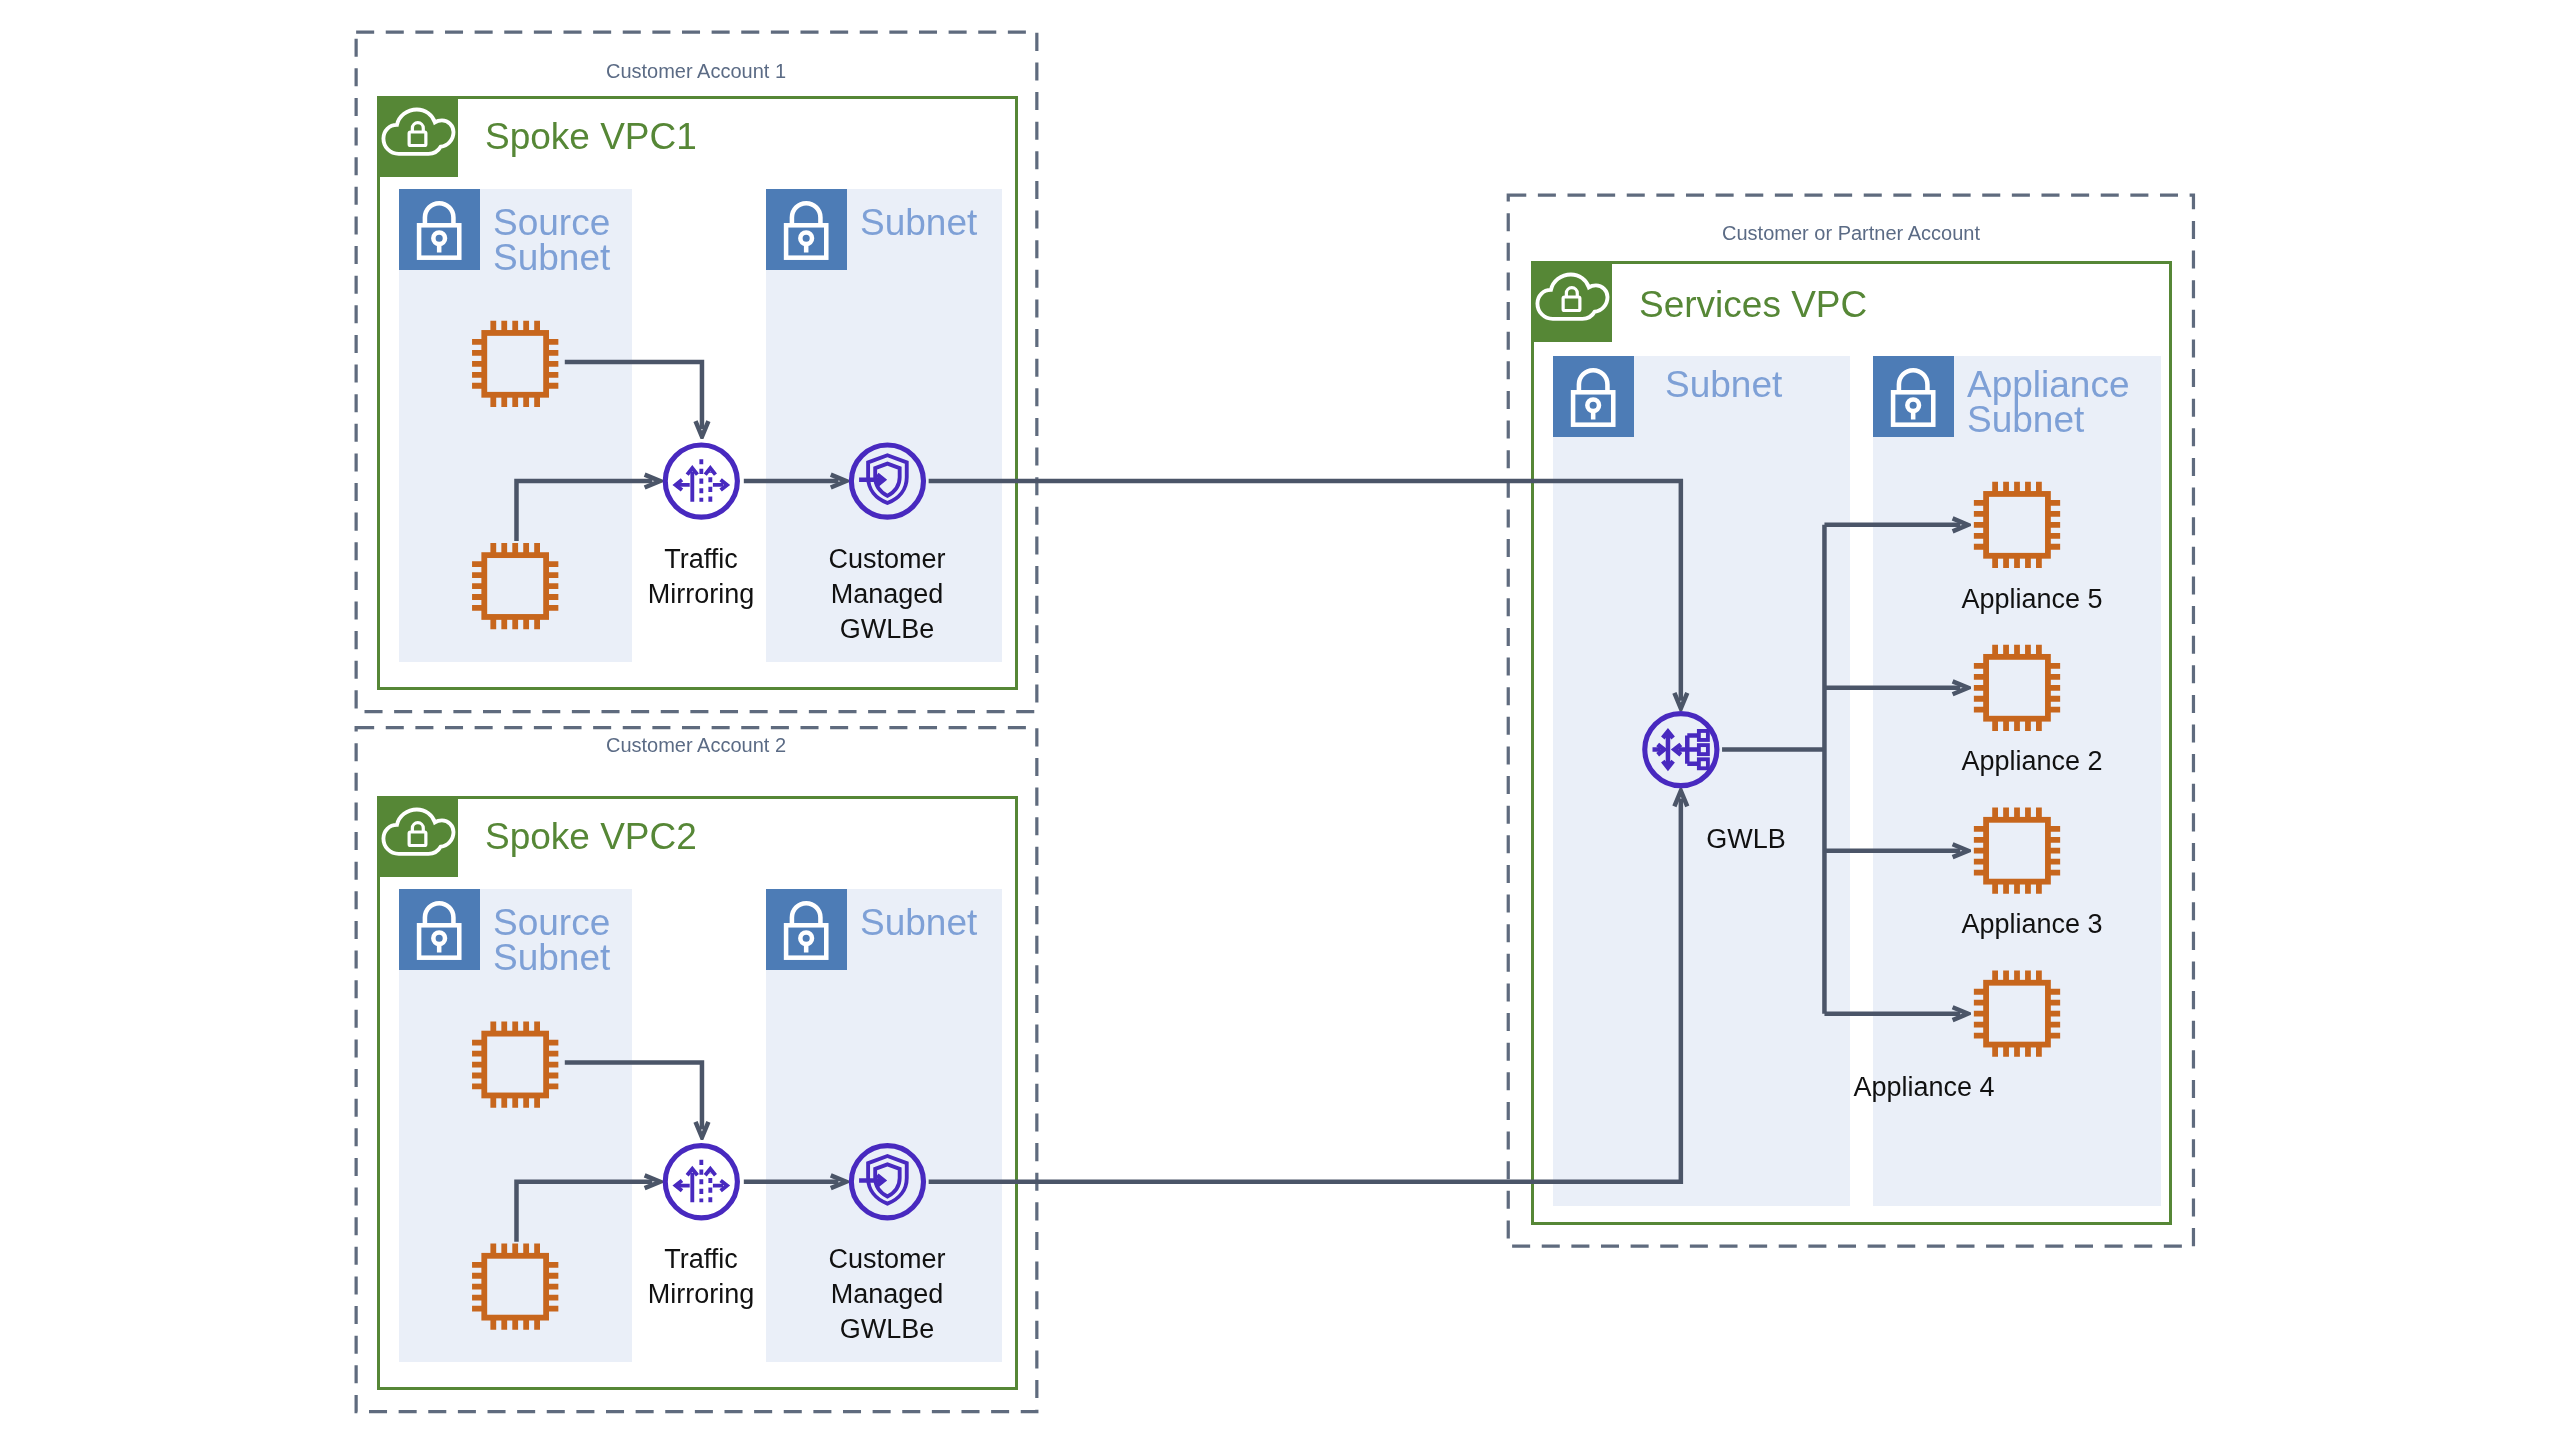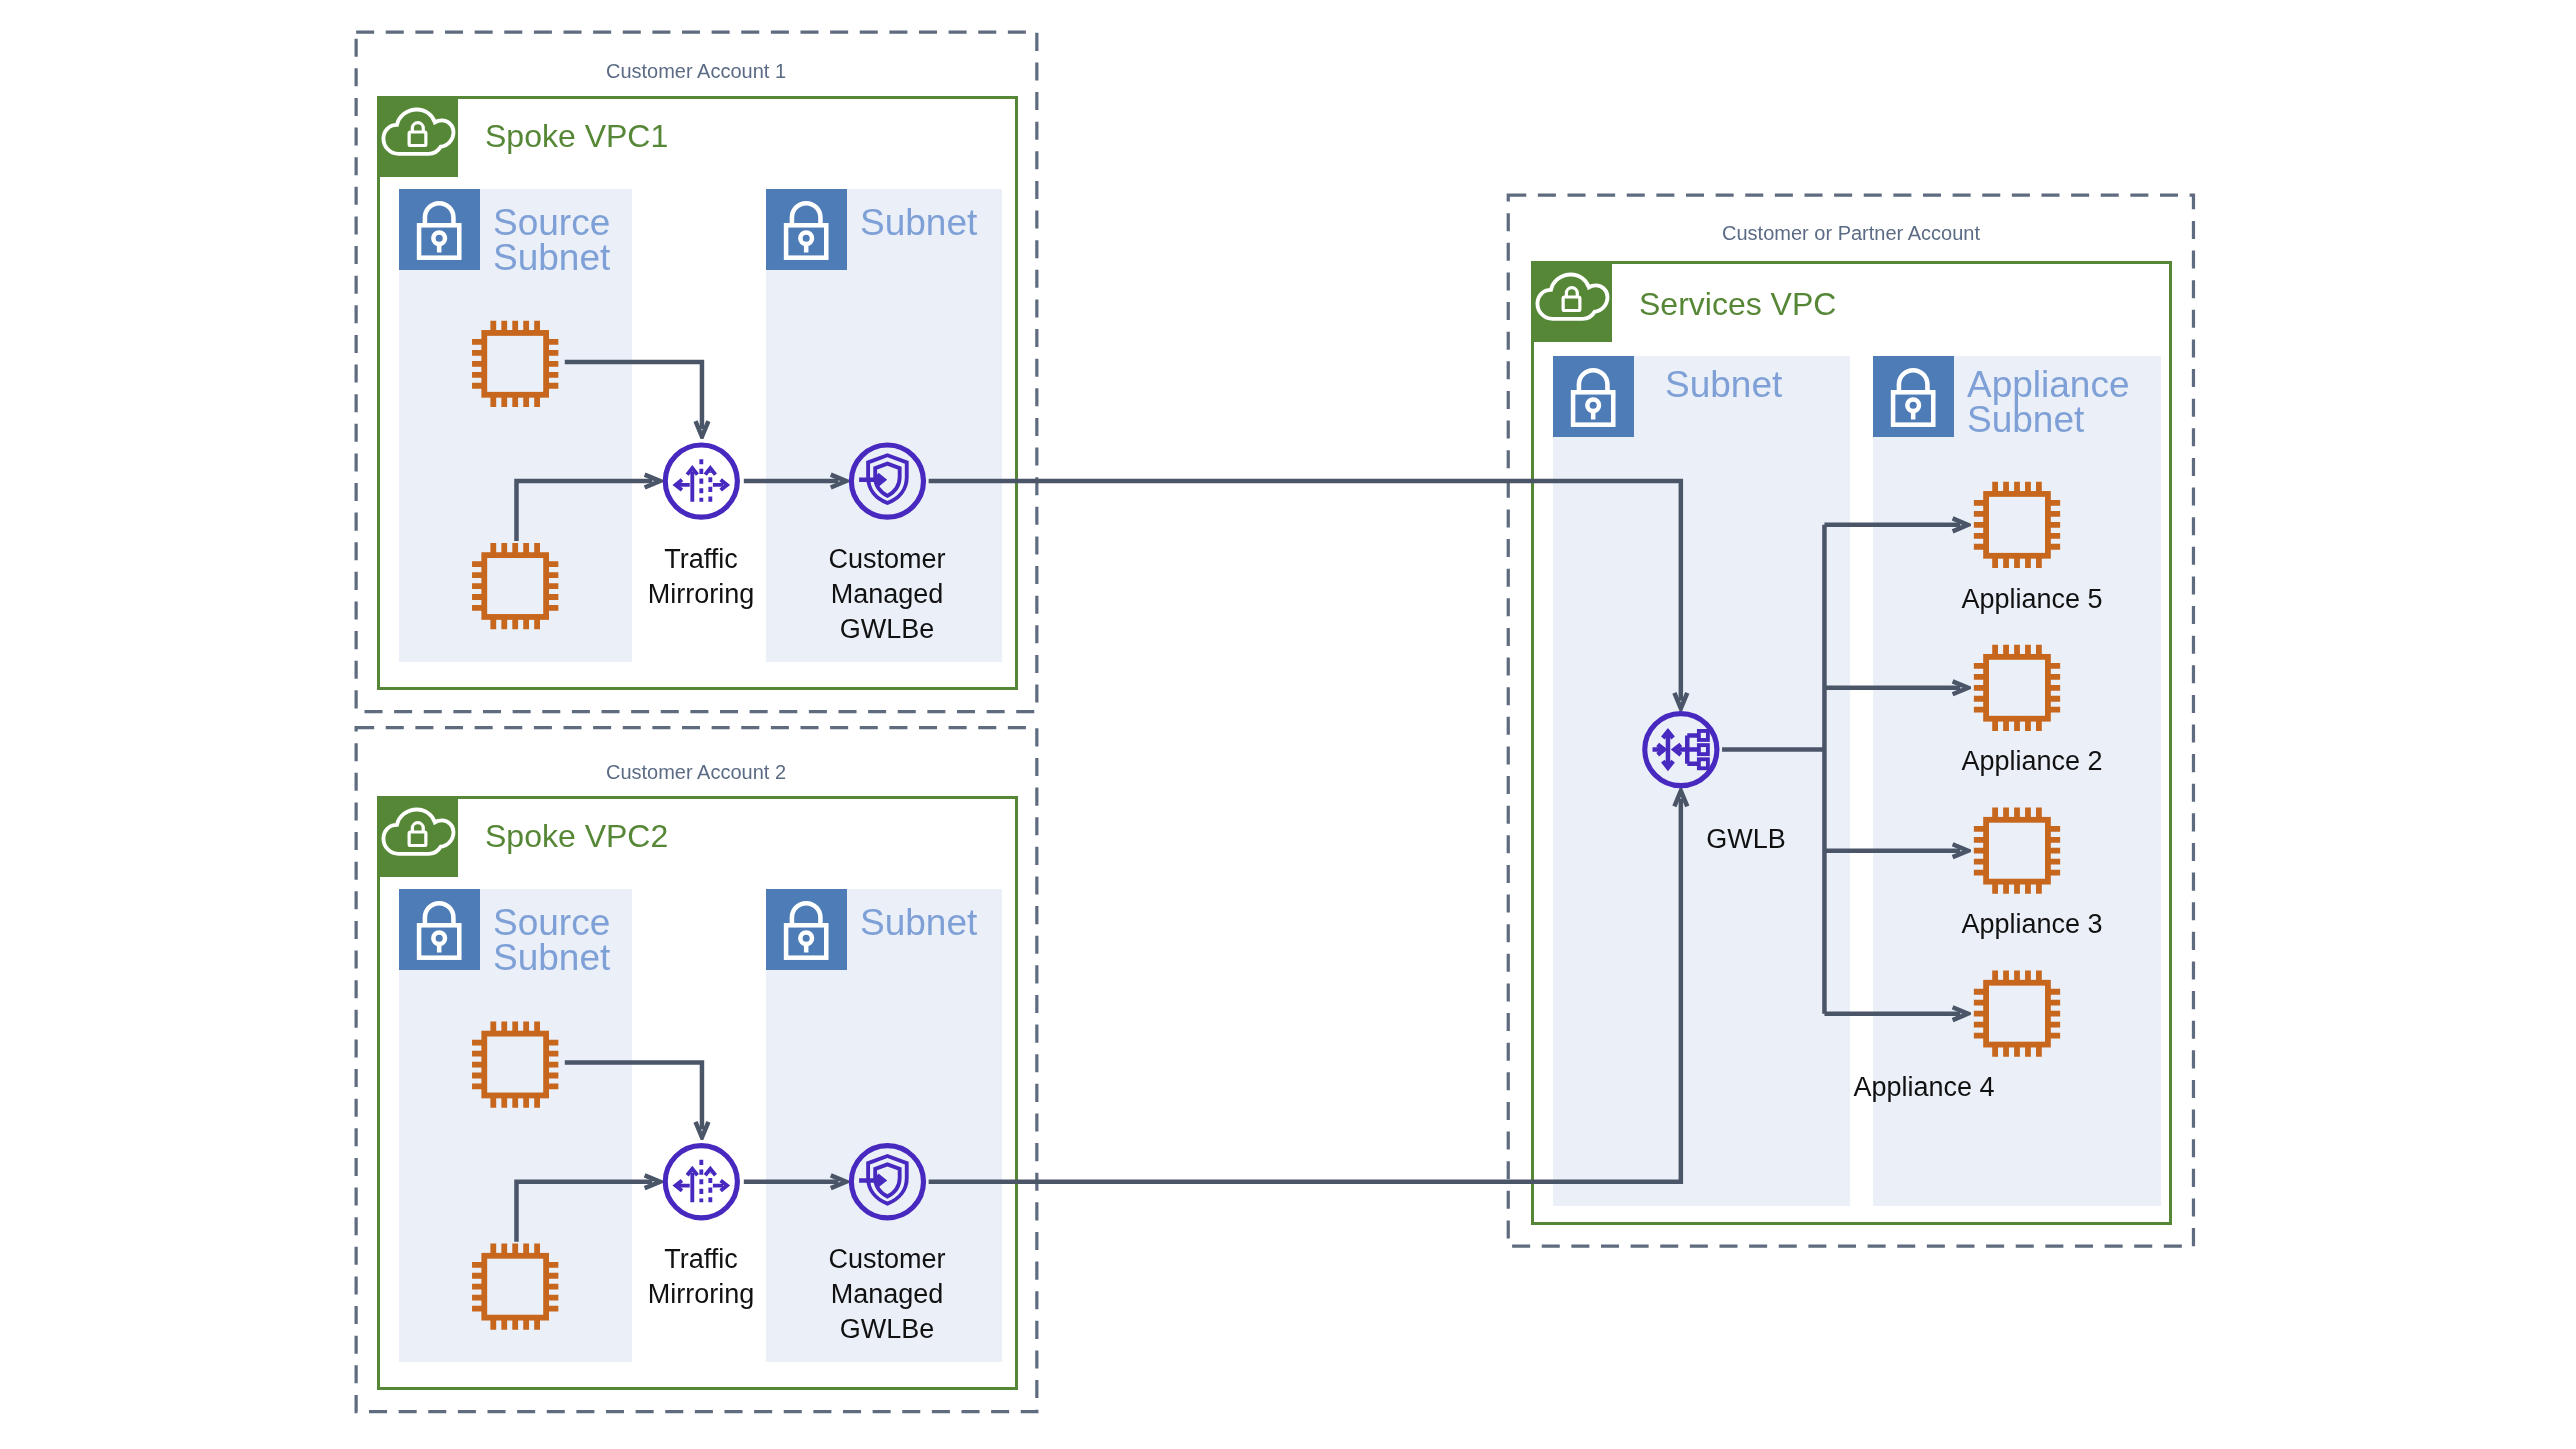--- a/index.html
+++ b/index.html
@@ -5,21 +5,21 @@
   html,body{margin:0;padding:0;background:#ffffff;}
   .stage{position:relative;width:2576px;height:1449px;overflow:hidden;
          font-family:"Liberation Sans",sans-serif;background:#fff;}
   .abs{position:absolute;}
   .subnet{background:var(--subnet-bg,#EAEFF8);}
   .vpcbox{border:3.2px solid var(--vpc-green,#568736);background:#fff;box-sizing:border-box;}
   .tab{background:var(--vpc-green,#568736);}
   .locksq{background:var(--lock-blue,#4D7CB6);}
   .acct-title{color:var(--account-title,#5B6B85);font-size:20px;line-height:33px;
               white-space:nowrap;transform:translateX(-50%);}
-  .vpc-title{color:var(--vpc-green,#568736);font-size:32px;line-height:33px;white-space:nowrap;}
+  .vpc-title{color:var(--vpc-green,#568736);font-size:37px;line-height:33px;white-space:nowrap;}
   .subnet-label{color:var(--subnet-text,#7EA0D6);font-size:37px;line-height:35px;white-space:pre-line;}
   .icon-label{color:#111111;font-size:27px;line-height:35px;text-align:center;
               transform:translateX(-50%);white-space:pre-line;}
   .wire{stroke:var(--connector,#4B5568);stroke-width:7;fill:none;}
   .dashedbox{stroke:var(--dashed-border,#5F6B7E);stroke-width:5;fill:none;stroke-dasharray:28 18;}
   .icon-ec2{color:var(--chip-orange,#C7661D);}
   .icon-purple{color:var(--service-purple,#4829BF);}
   .icon-white{color:#ffffff;}
   svg{display:block;}
 </style>
@@ -211,21 +211,21 @@
   <div class="abs vpc-title" style="left:485px;top:120px;">Spoke VPC1</div>
   <div class="abs subnet-label" style="left:493px;top:205px;">Source
 Subnet</div>
   <div class="abs subnet-label" style="left:860px;top:205px;">Subnet</div>
   <div class="abs icon-label" style="left:701px;top:542px;">Traffic
 Mirroring</div>
   <div class="abs icon-label" style="left:887px;top:542px;">Customer
 Managed
 GWLBe</div>
 
-  <div class="abs acct-title" style="left:696px;top:756px;">Customer Account 2</div>
+  <div class="abs acct-title" style="left:696px;top:729px;">Customer Account 2</div>
   <div class="abs vpc-title" style="left:485px;top:820px;">Spoke VPC2</div>
   <div class="abs subnet-label" style="left:493px;top:905px;">Source
 Subnet</div>
   <div class="abs subnet-label" style="left:860px;top:905px;">Subnet</div>
   <div class="abs icon-label" style="left:701px;top:1242px;">Traffic
 Mirroring</div>
   <div class="abs icon-label" style="left:887px;top:1242px;">Customer
 Managed
 GWLBe</div>
 

